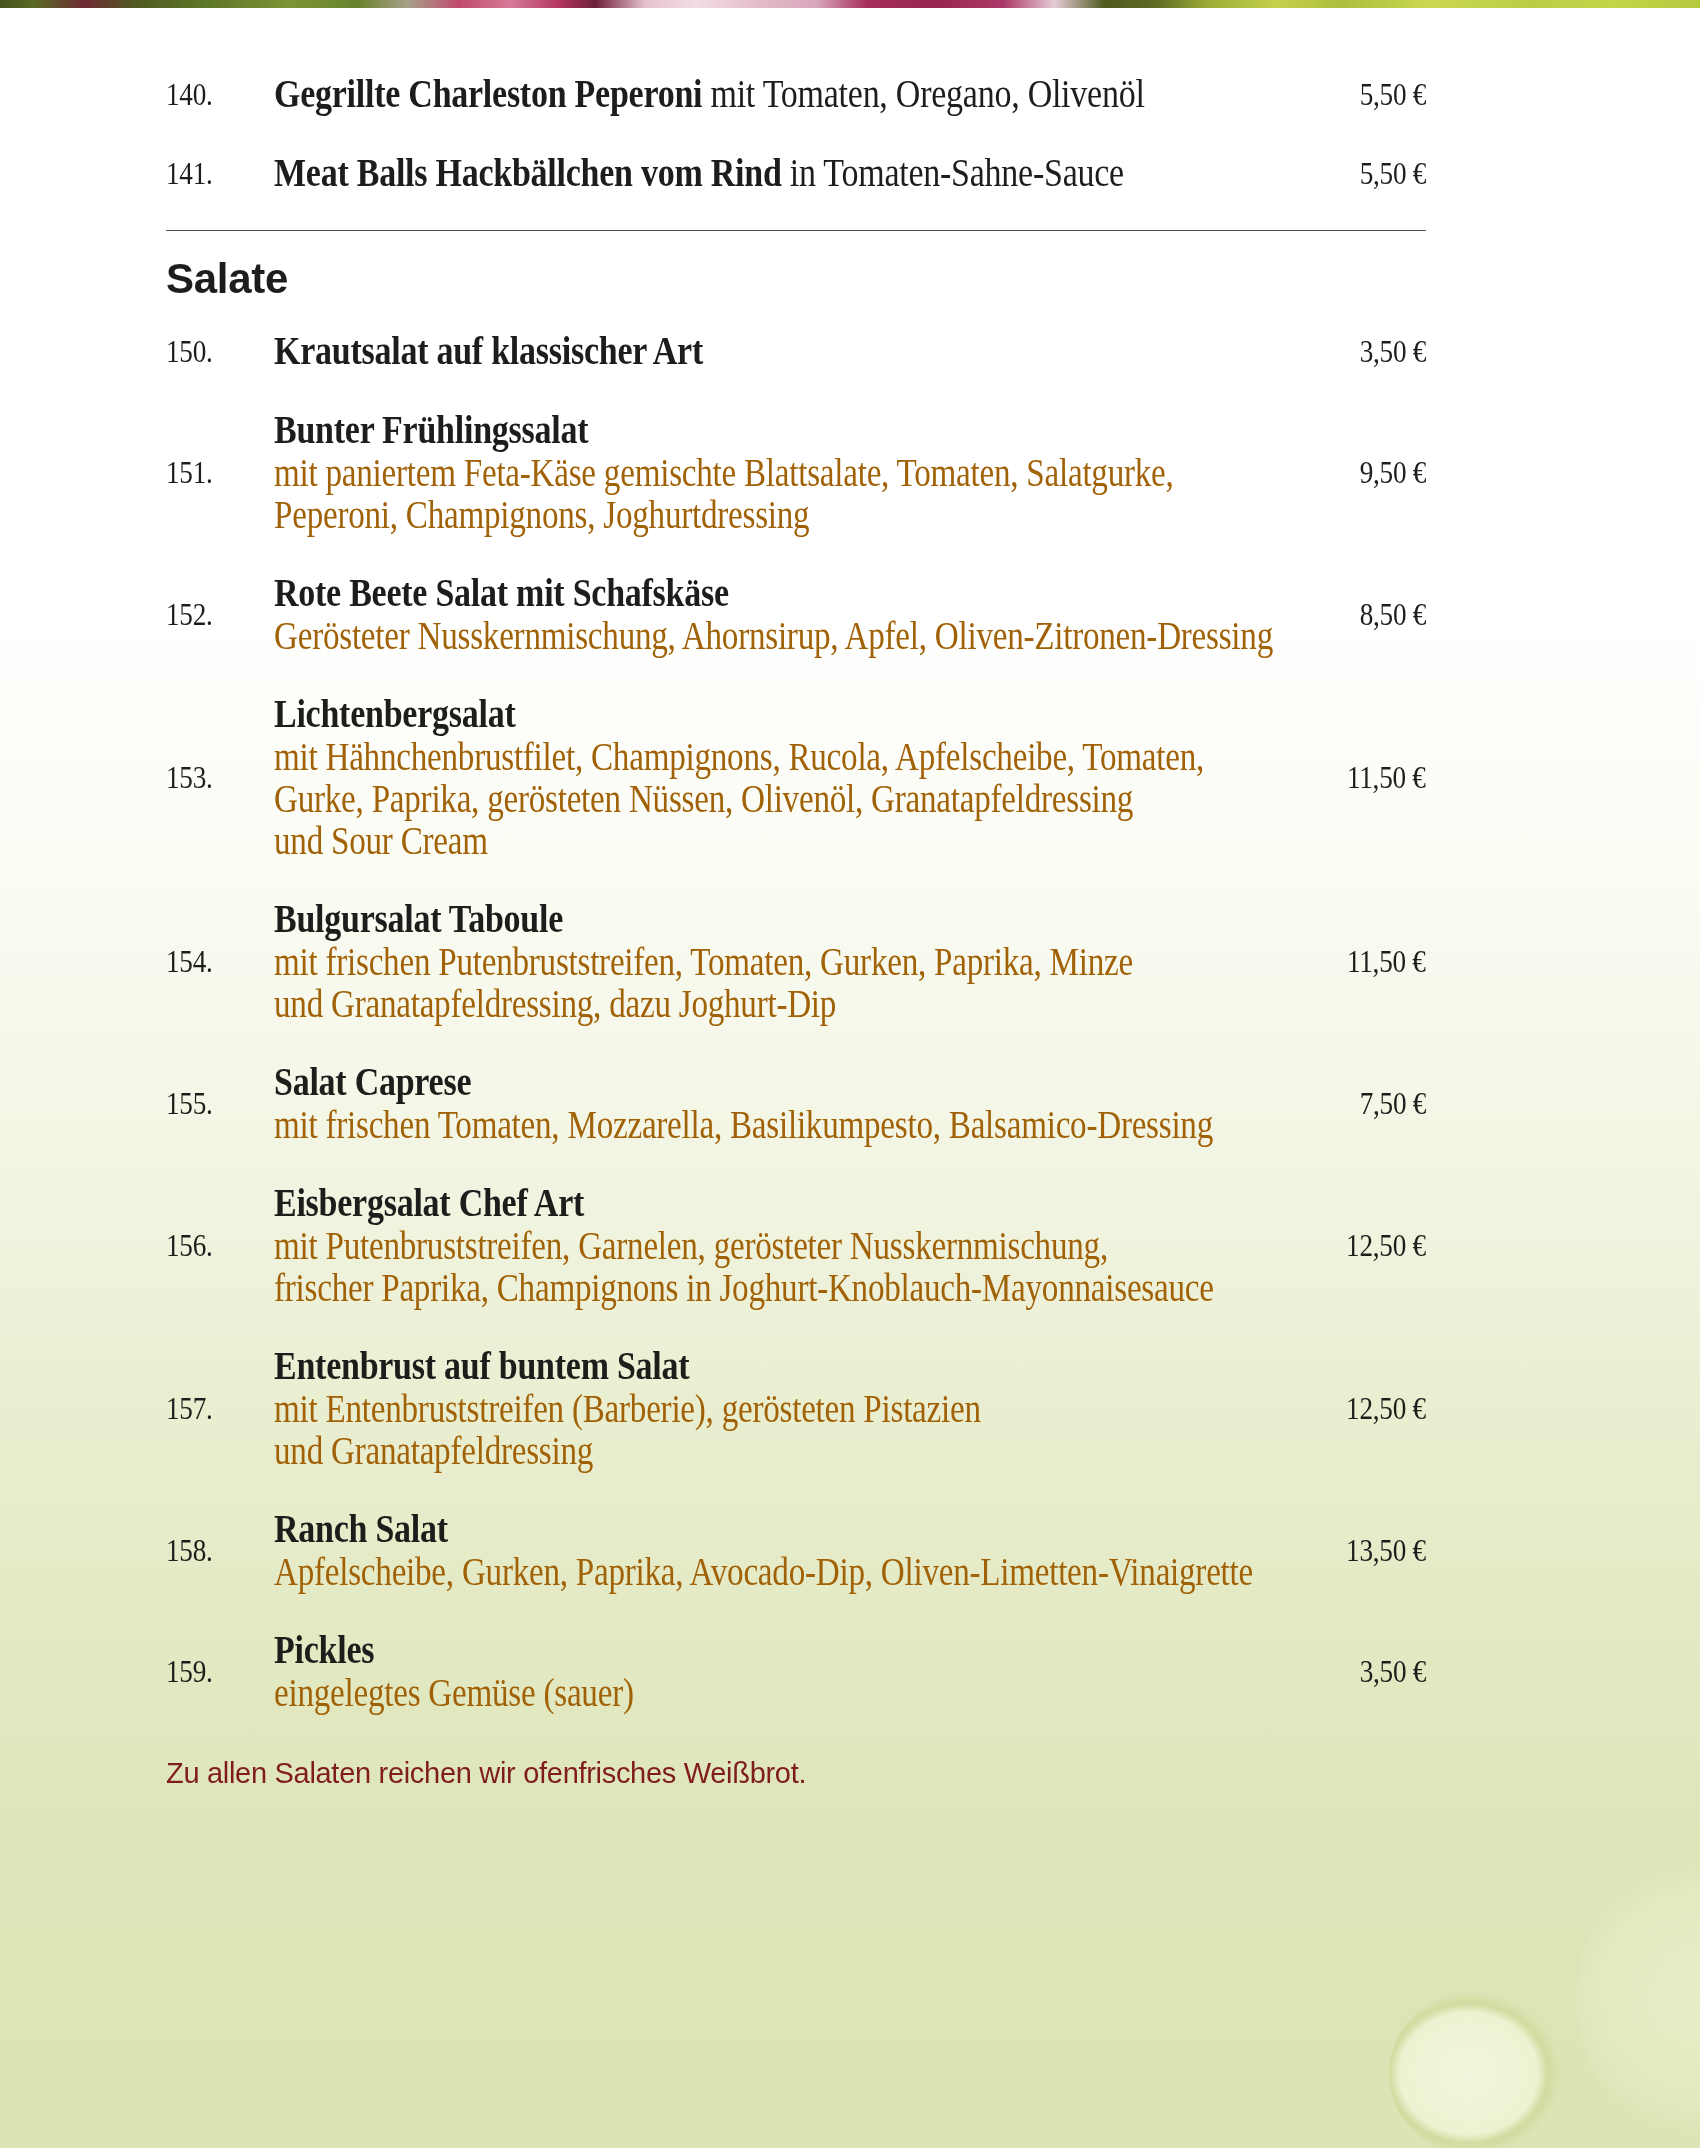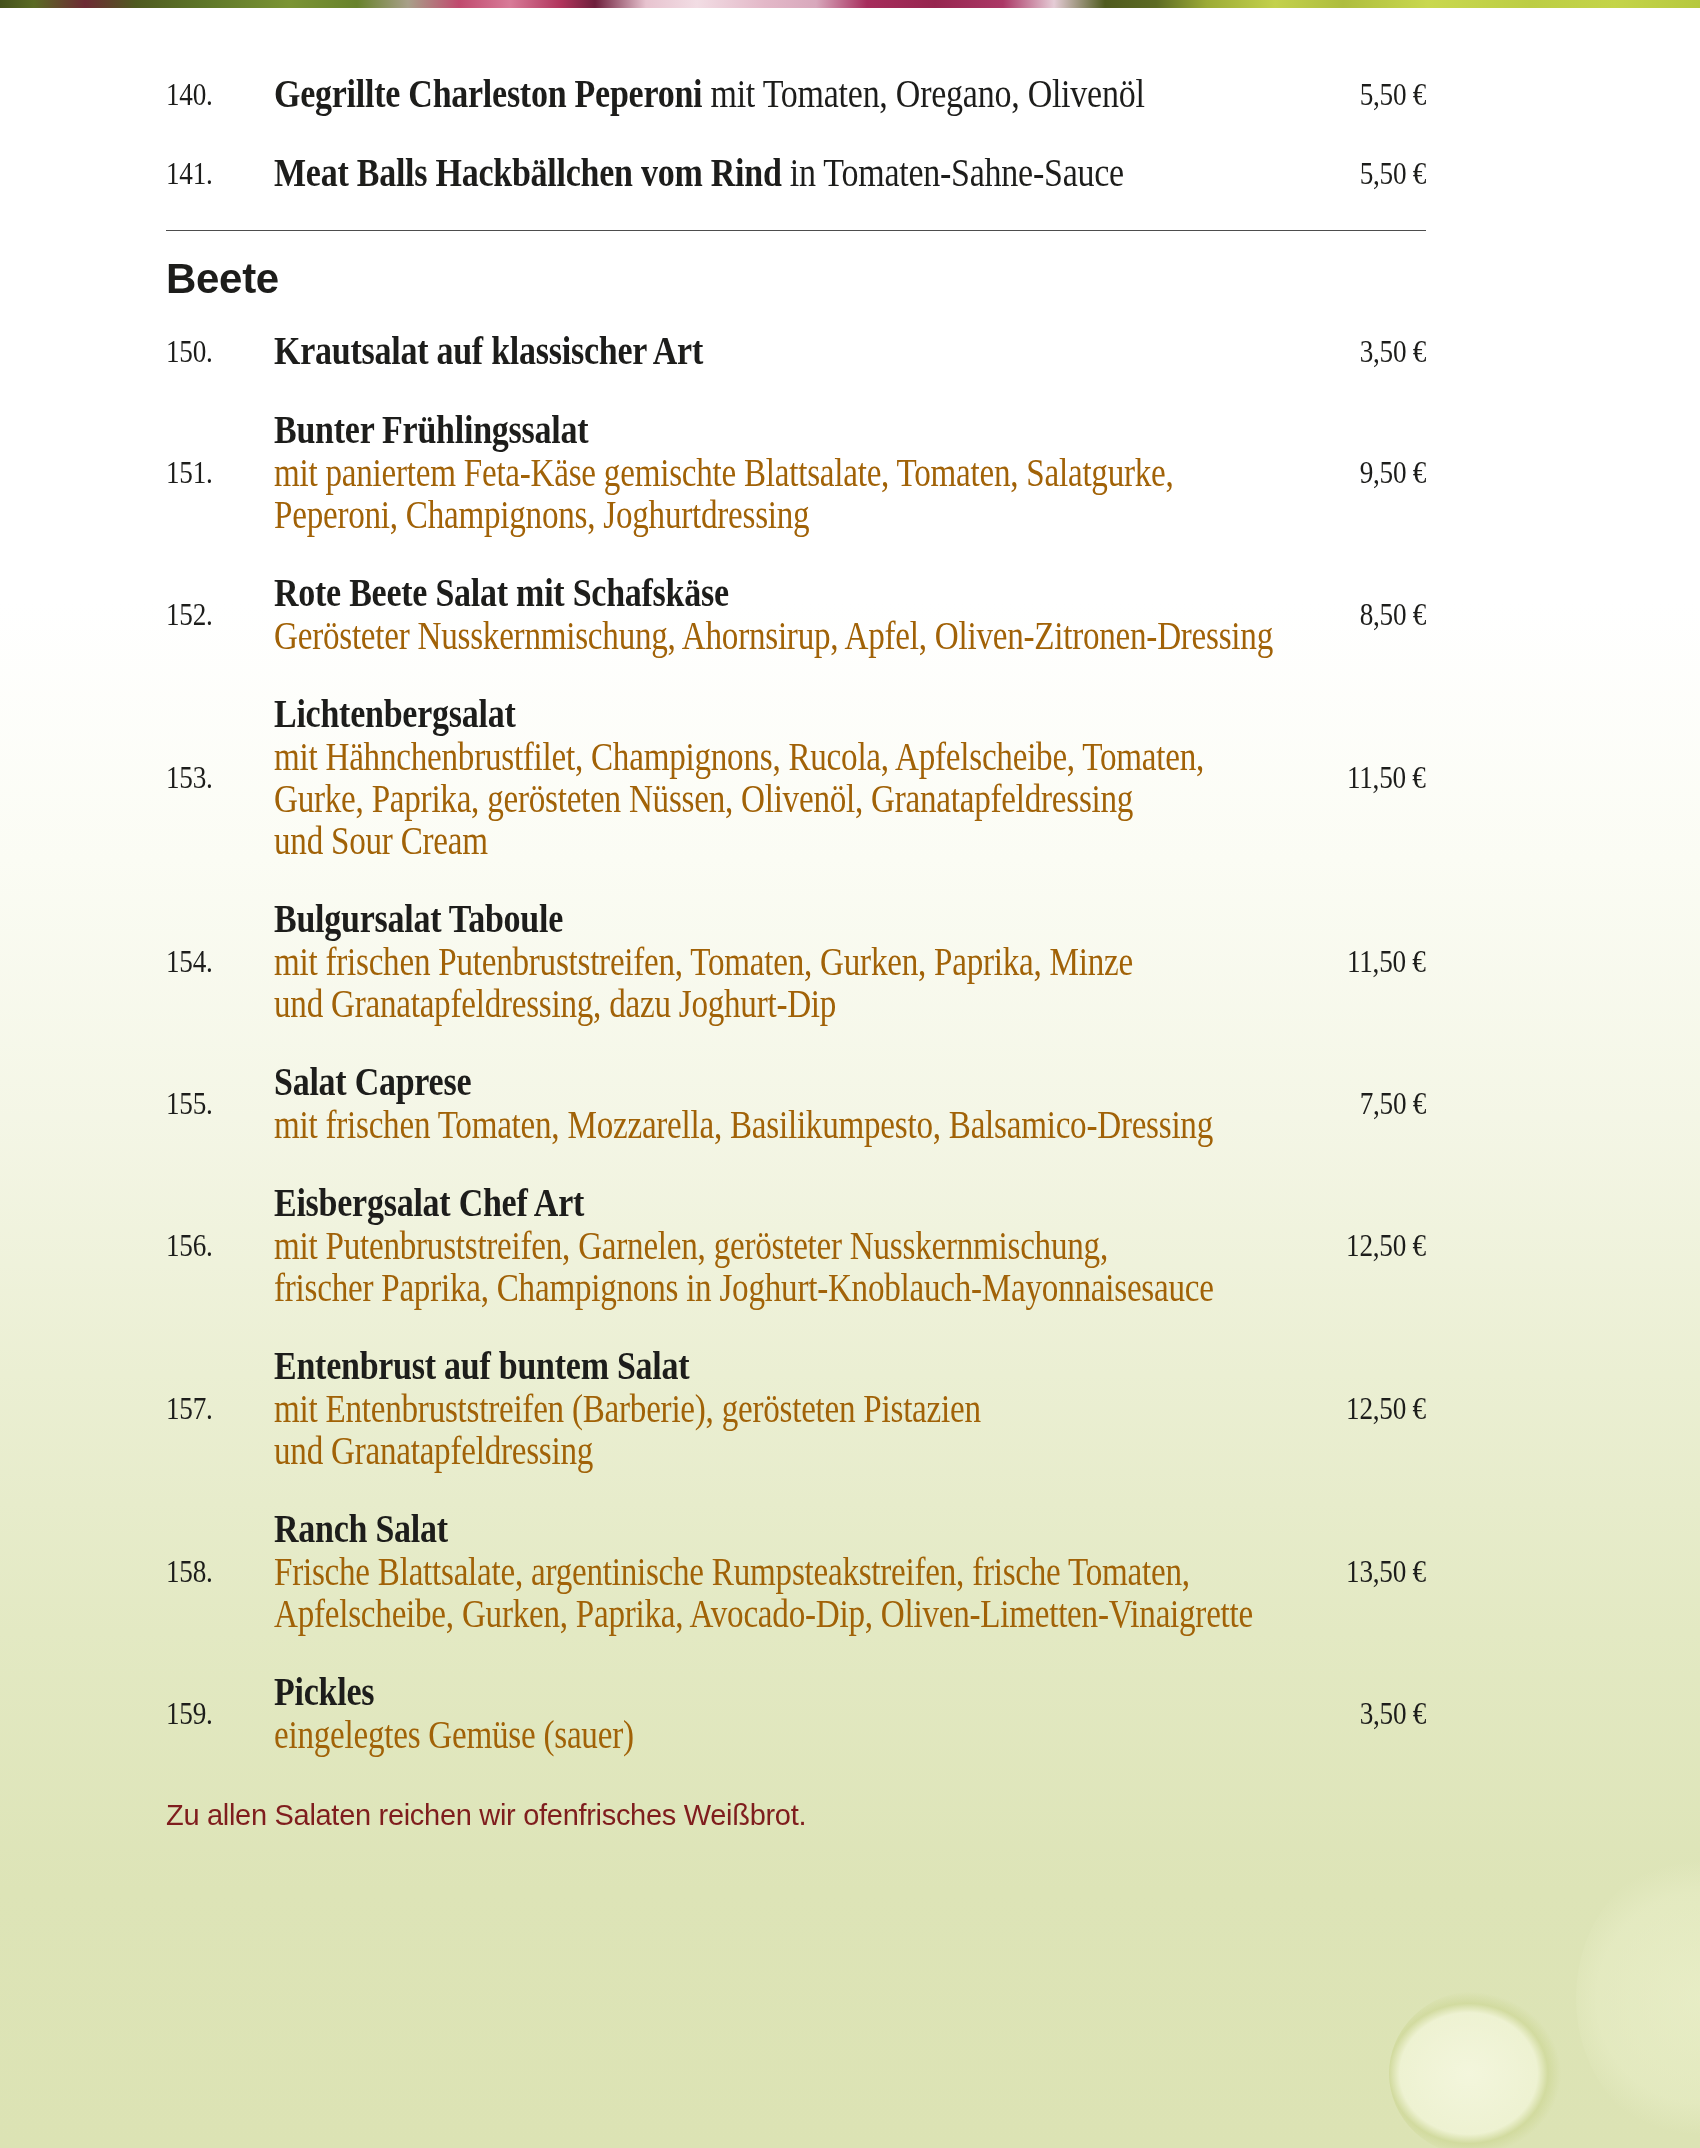--- a/index.html
+++ b/index.html
@@ -65,21 +65,21 @@
       </div>
       <div class="item">
         <div class="num"><span class="t">141.</span></div>
         <div class="body">
           <div class="titleline"><span class="t"><b>Meat Balls Hackbällchen vom Rind</b><span class="inline-desc"> in Tomaten-Sahne-Sauce</span></span></div>
         </div>
         <div class="price"><span class="t">5,50 €</span></div>
       </div>
     </div>
   <hr class="divider">
-  <h2 class="section-title">Beete</h2>
+  <h2 class="section-title">Salate</h2>
   <div id="section-items">
       <div class="item">
         <div class="num"><span class="t">150.</span></div>
         <div class="body">
           <div class="titleline"><span class="t"><b>Krautsalat auf klassischer Art</b></span></div>
         </div>
         <div class="price"><span class="t">3,50 €</span></div>
       </div>
       <div class="item">
         <div class="num"><span class="t">151.</span></div>
@@ -140,21 +140,20 @@
           <div class="titleline"><span class="t"><b>Entenbrust auf buntem Salat</b></span></div>
           <div class="descline"><span class="t">mit Entenbruststreifen (Barberie), gerösteten Pistazien</span></div>
           <div class="descline"><span class="t">und Granatapfeldressing</span></div>
         </div>
         <div class="price"><span class="t">12,50 €</span></div>
       </div>
       <div class="item">
         <div class="num"><span class="t">158.</span></div>
         <div class="body">
           <div class="titleline"><span class="t"><b>Ranch Salat</b></span></div>
-          <div class="descline"><span class="t">Frische Blattsalate, argentinische Rumpsteakstreifen, frische Tomaten,</span></div>
           <div class="descline"><span class="t">Apfelscheibe, Gurken, Paprika, Avocado-Dip, Oliven-Limetten-Vinaigrette</span></div>
         </div>
         <div class="price"><span class="t">13,50 €</span></div>
       </div>
       <div class="item">
         <div class="num"><span class="t">159.</span></div>
         <div class="body">
           <div class="titleline"><span class="t"><b>Pickles</b></span></div>
           <div class="descline"><span class="t">eingelegtes Gemüse (sauer)</span></div>
         </div>

